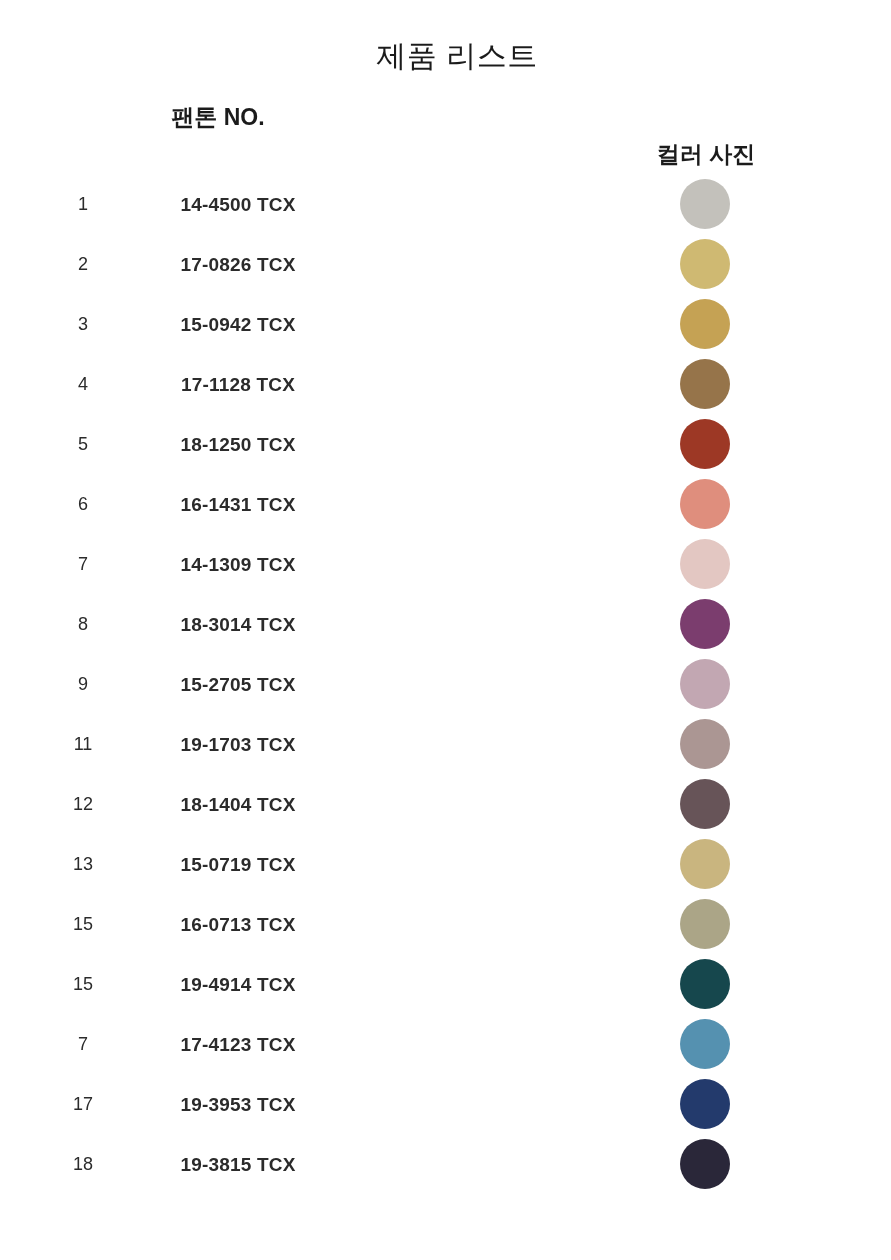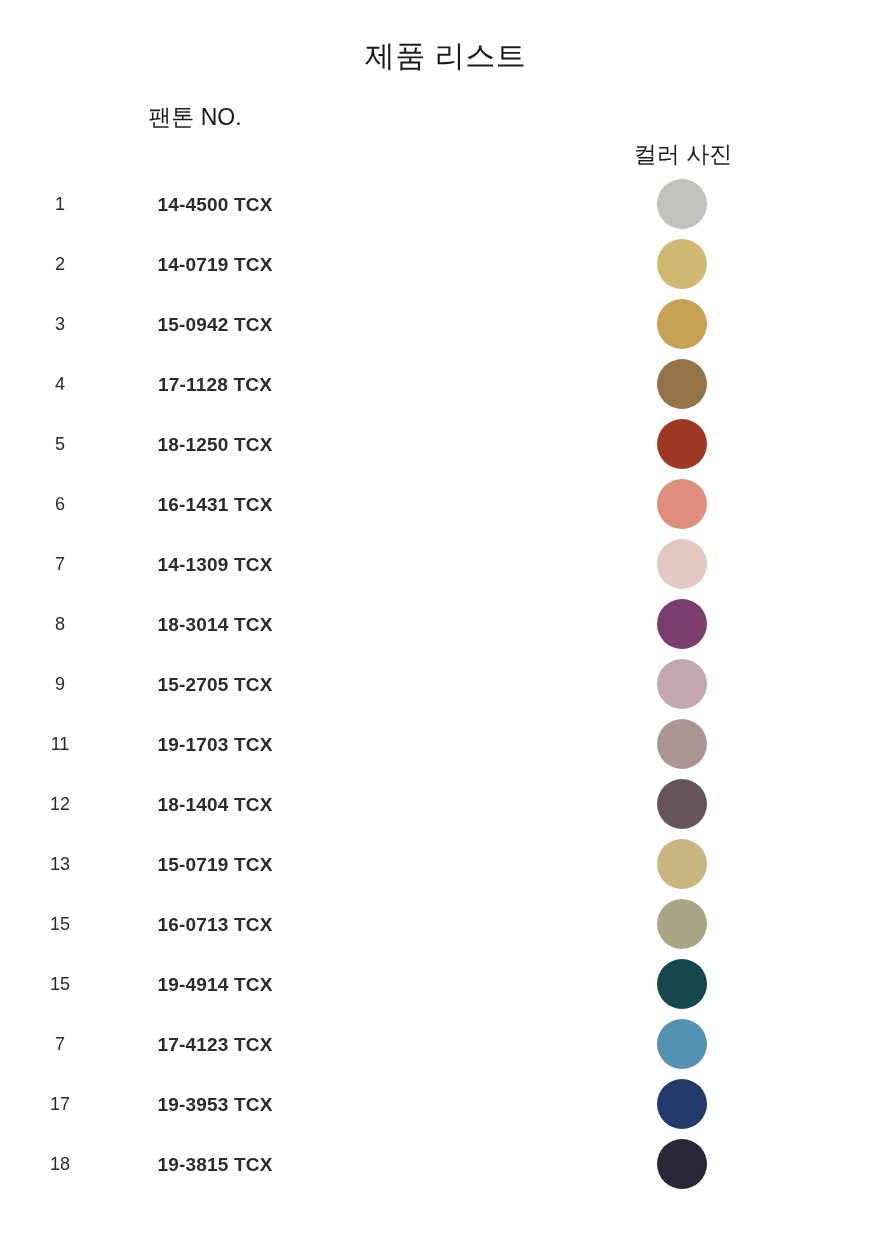--- a/index.html
+++ b/index.html
@@ -11,20 +11,21 @@
     font-family: "Liberation Sans", "DejaVu Sans", sans-serif;
     color: #231f20;
     overflow: hidden;
     position: relative;
   }
 
   .page {
     width: 891px;
     height: 1260px;
     position: relative;
+    padding-left: 23px;
   }
 
   
   .title-bar {
     width: 100%;
     padding-top: 38px;
     text-align: center;
   }
   .page-title {
     font-size: 30px;
@@ -36,21 +37,21 @@
 
   
   .table-head {
     position: relative;
     height: 62px;
     margin-top: 28px;
   }
   .col-head {
     position: absolute;
     font-size: 23px;
-    font-weight: 400;
+    font-weight: 700;
     color: #1b1b1b;
     white-space: nowrap;
   }
   .col-head-pantone {
     left: 0;
     width: 390px;
     text-align: center;
   }
   .col-head-swatch {
     left: 528px;
@@ -127,21 +128,21 @@
   <div class="rows" id="rows-container">
       <div class="row">
         <div class="cell-index">1</div>
         <div class="cell-pantone">14-4500 TCX</div>
         <div class="cell-swatch">
           <span class="swatch-dot" style="background: rgb(195, 193, 187);"></span>
         </div>
       </div>
       <div class="row">
         <div class="cell-index">2</div>
-        <div class="cell-pantone">14-0719 TCX</div>
+        <div class="cell-pantone">17-0826 TCX</div>
         <div class="cell-swatch">
           <span class="swatch-dot" style="background: rgb(207, 185, 114);"></span>
         </div>
       </div>
       <div class="row">
         <div class="cell-index">3</div>
         <div class="cell-pantone">15-0942 TCX</div>
         <div class="cell-swatch">
           <span class="swatch-dot" style="background: rgb(197, 162, 84);"></span>
         </div>

